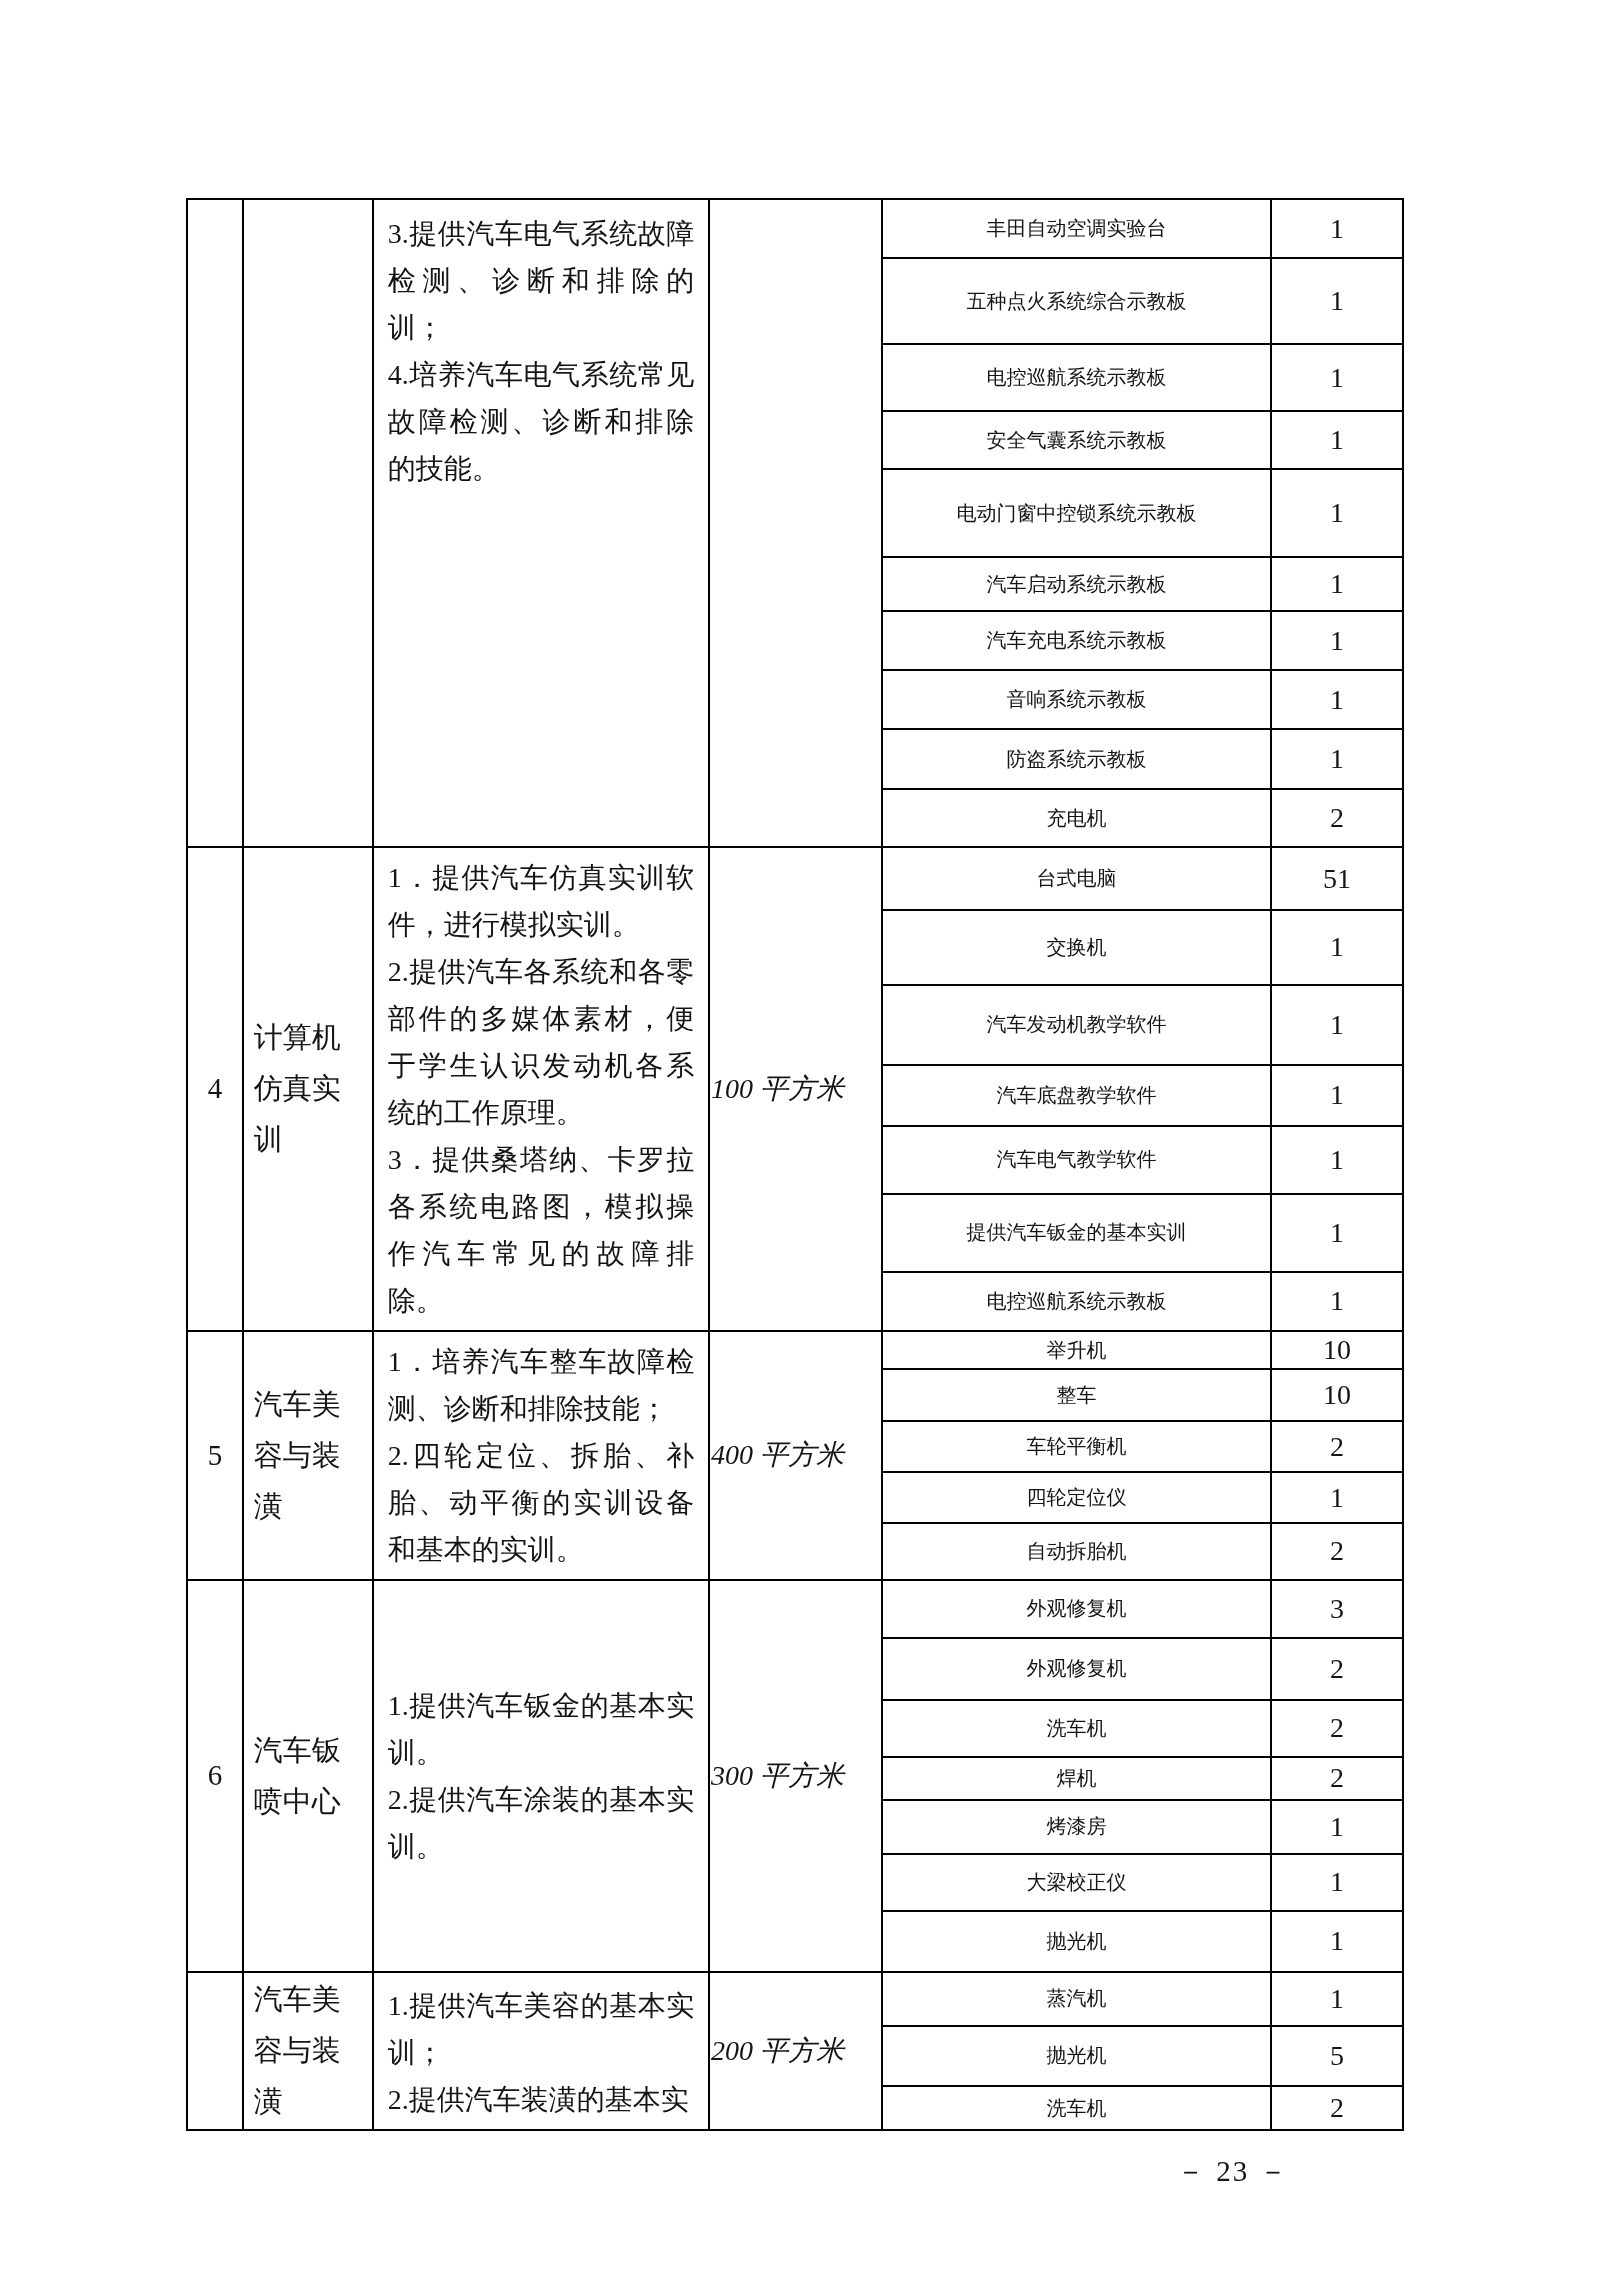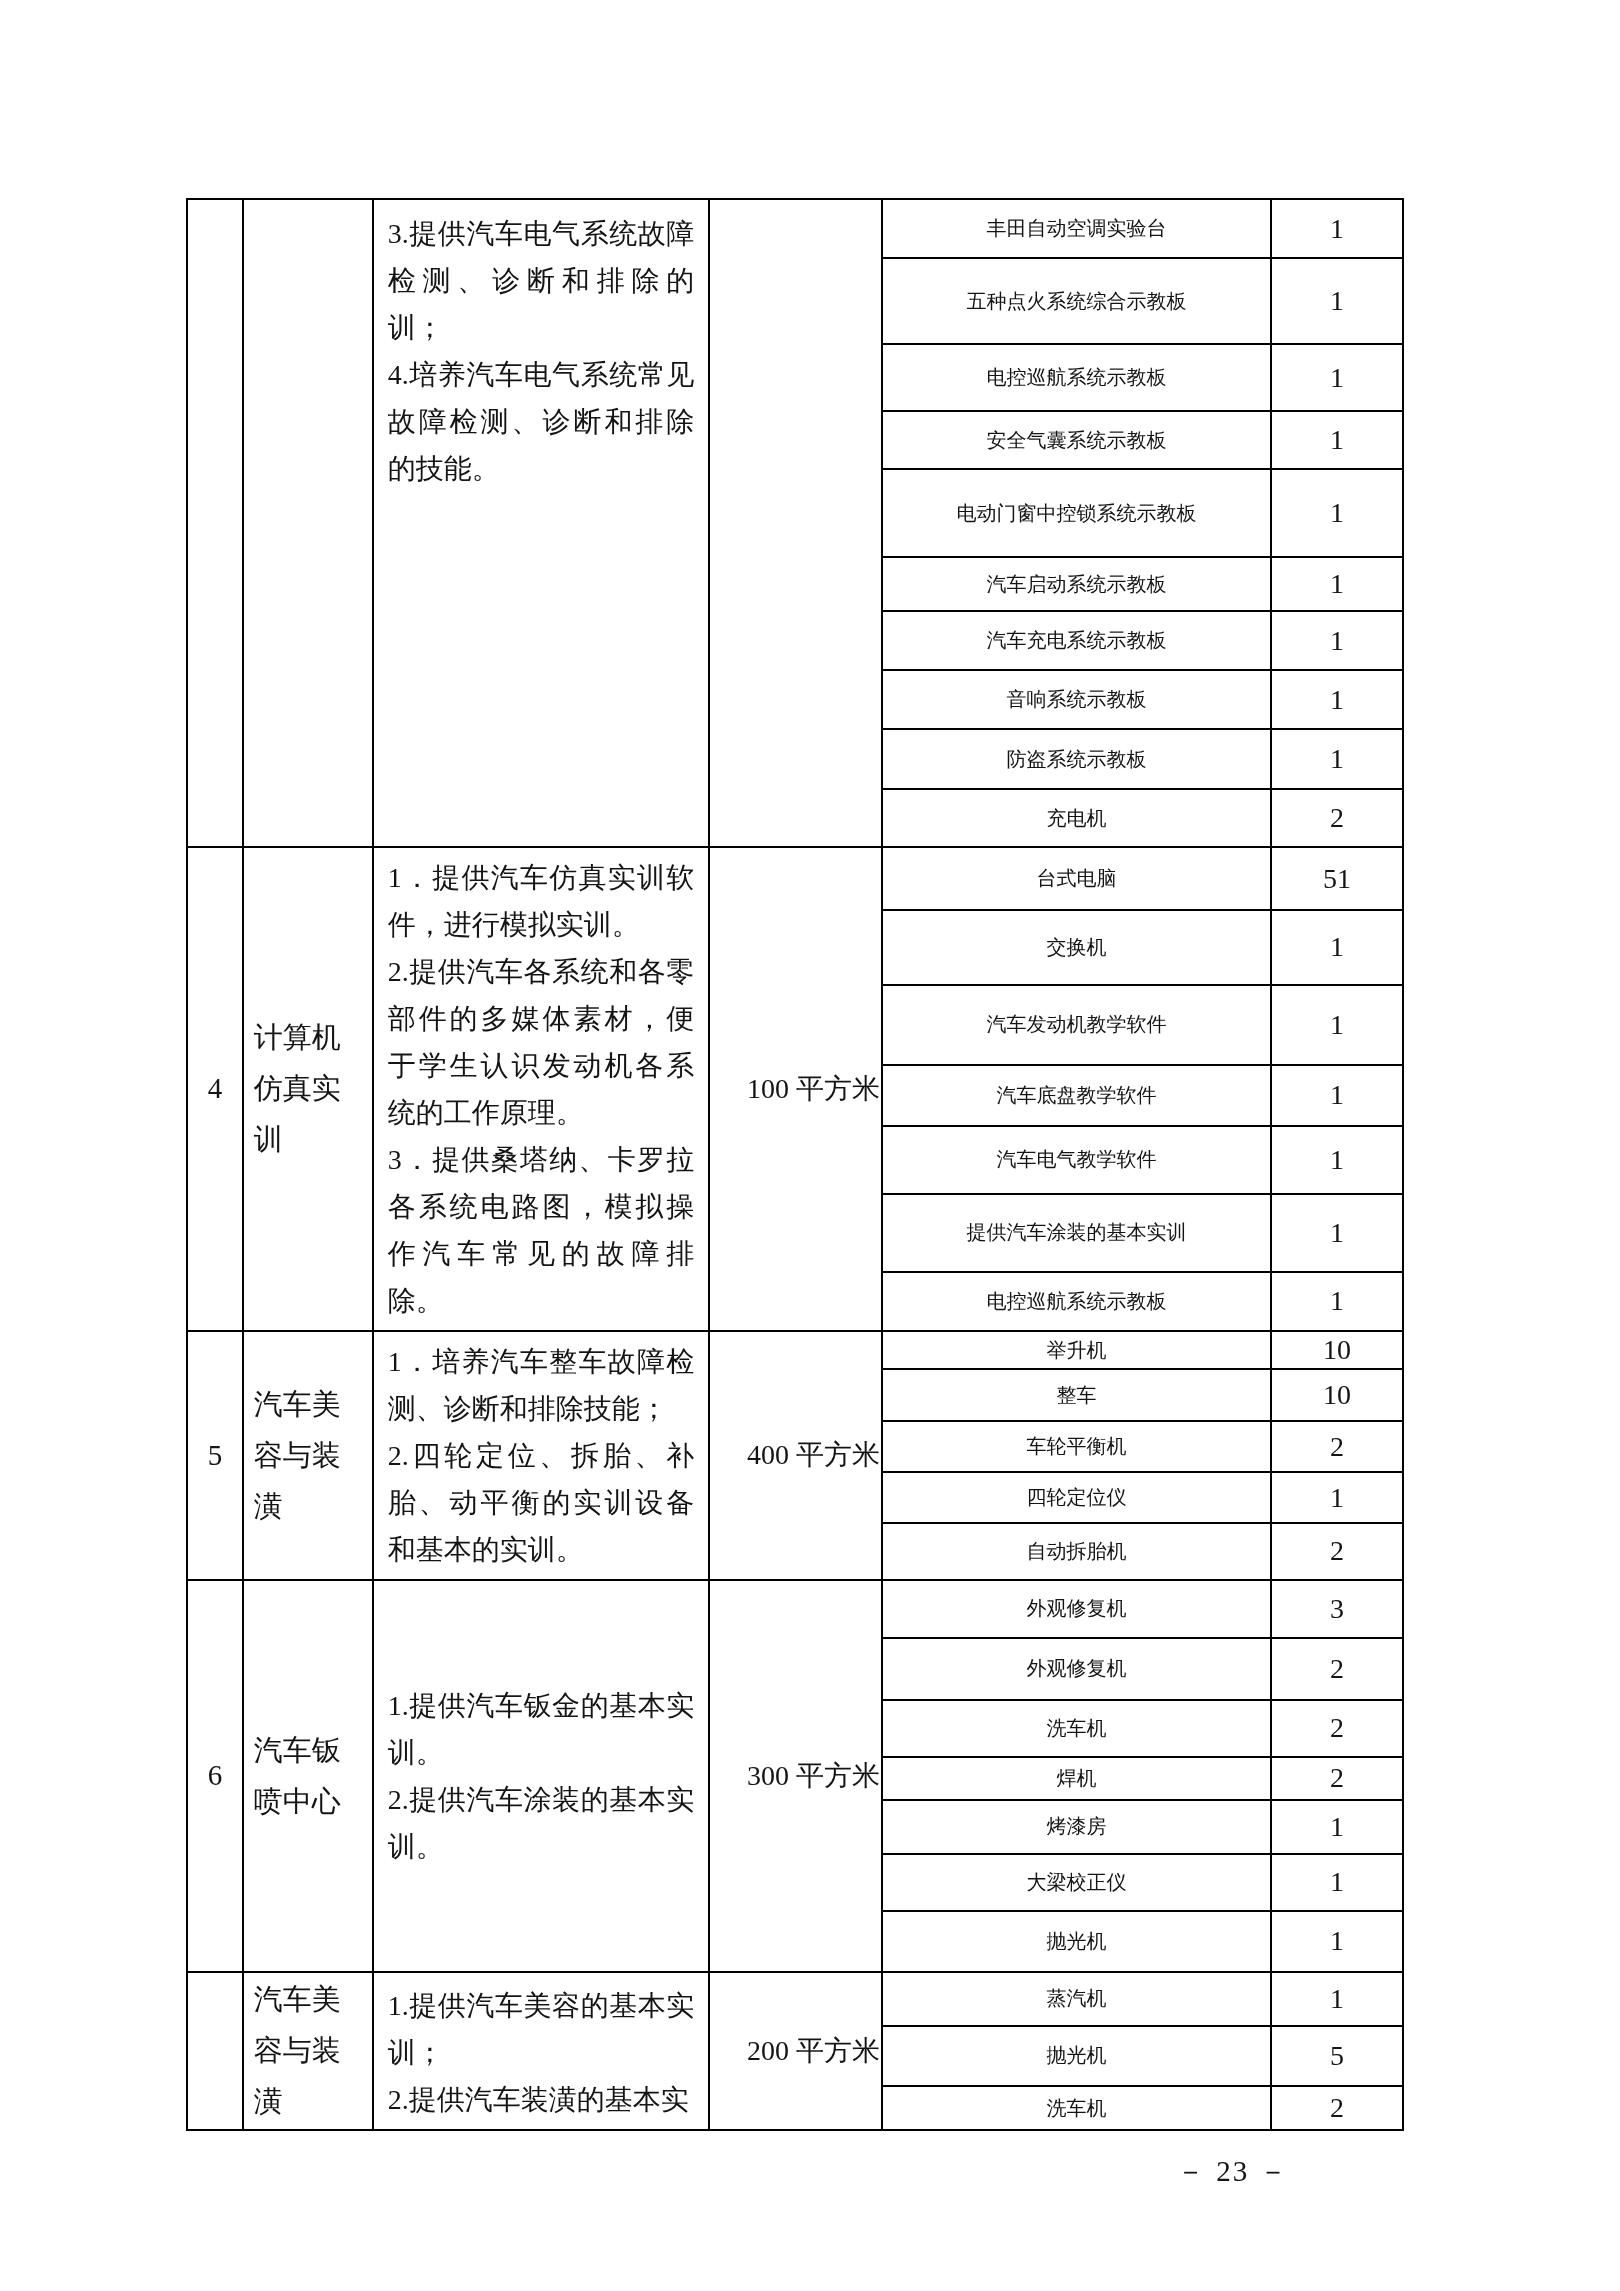--- a/index.html
+++ b/index.html
@@ -52,23 +52,24 @@
     font-size: 28px;
     line-height: 47px;
     padding: 5.9px 13.7px;
     white-space: pre-line;
   }
   .c-desc.v-top {
     vertical-align: top;
     padding-top: 9.8px;
   }
   .c-area {
-    text-align: right;
+    text-align: left;
     vertical-align: middle;
     font-size: 28px;
+    font-style: italic;
   }
   .c-equip {
     text-align: center;
     vertical-align: middle;
     font-size: 20px;
     line-height: 35px;
     padding: 0 27.4px;
   }
   .c-qty {
     text-align: center;
@@ -166,21 +167,21 @@
       </tr>
       <tr style="height:58px">
         <td class="c-equip">汽车底盘教学软件</td>
         <td class="c-qty">1</td>
       </tr>
       <tr style="height:65px">
         <td class="c-equip">汽车电气教学软件</td>
         <td class="c-qty">1</td>
       </tr>
       <tr style="height:74px">
-        <td class="c-equip">提供汽车涂装的基本实训</td>
+        <td class="c-equip">提供汽车钣金的基本实训</td>
         <td class="c-qty">1</td>
       </tr>
       <tr style="height:56px">
         <td class="c-equip">电控巡航系统示教板</td>
         <td class="c-qty">1</td>
       </tr>
 
       <tr class="block-start" style="height:33px">
         <td class="c-no" rowspan="5">5</td>
         <td class="c-name" rowspan="5">汽车美容与装潢</td>

